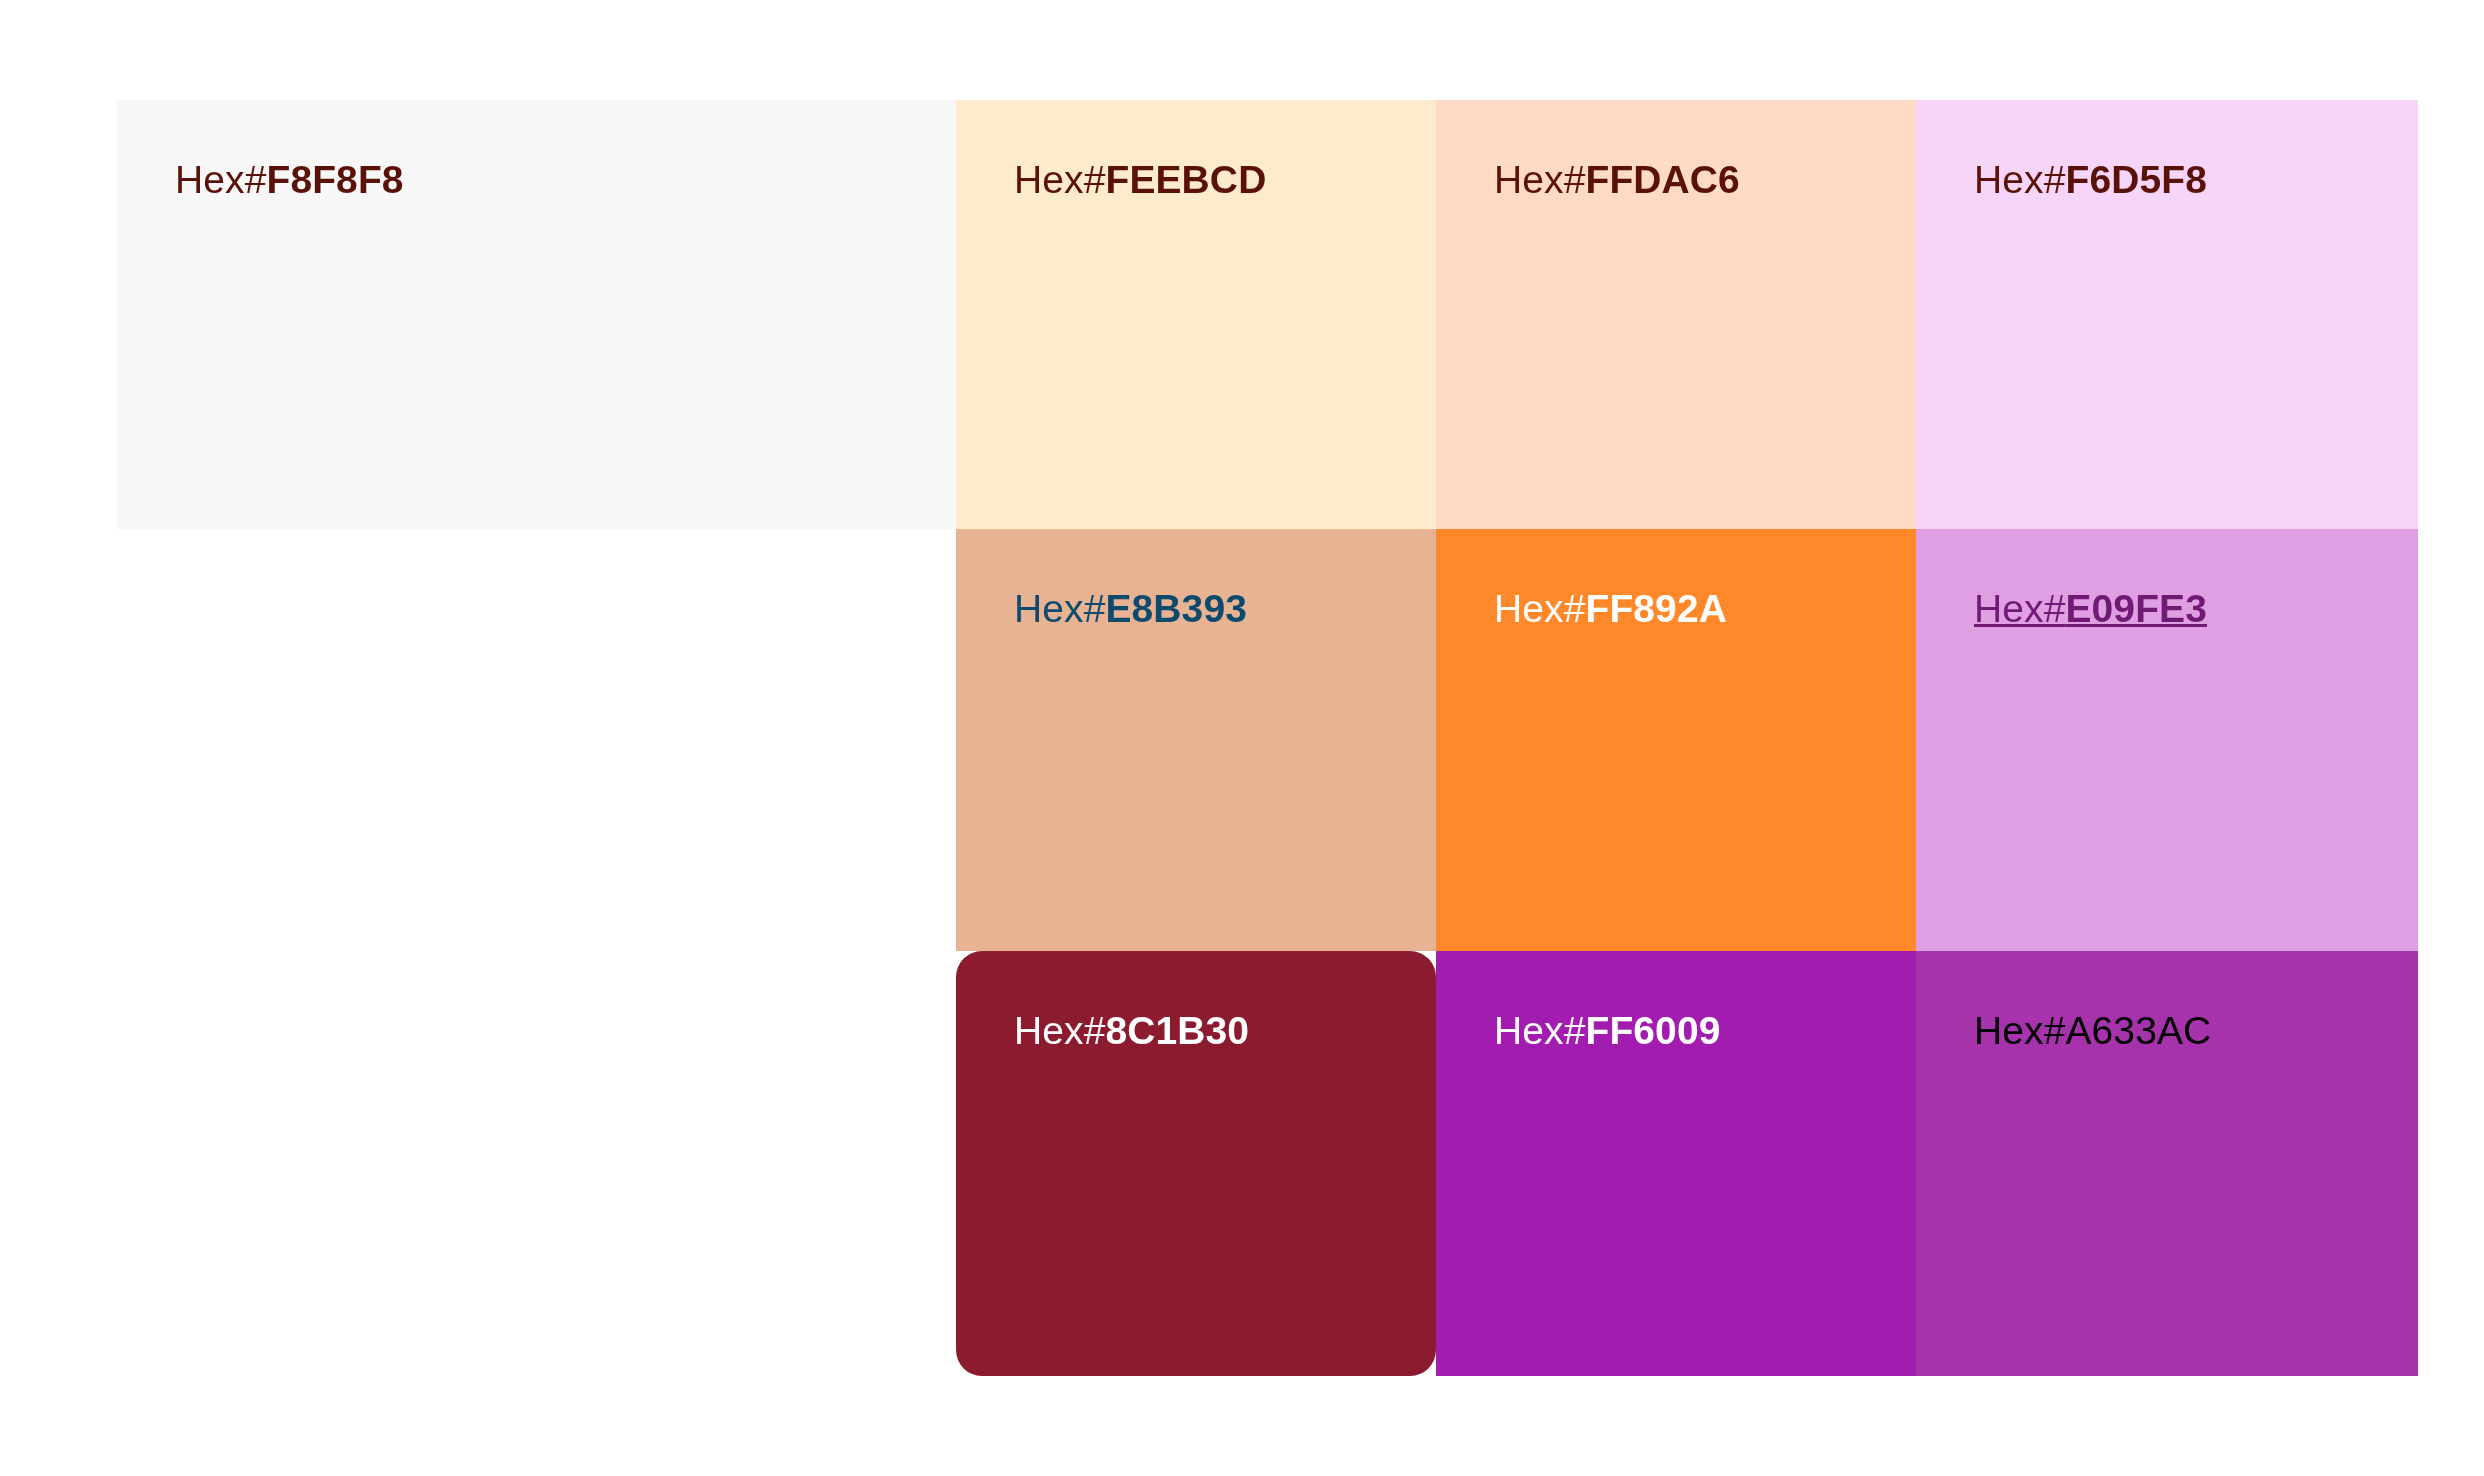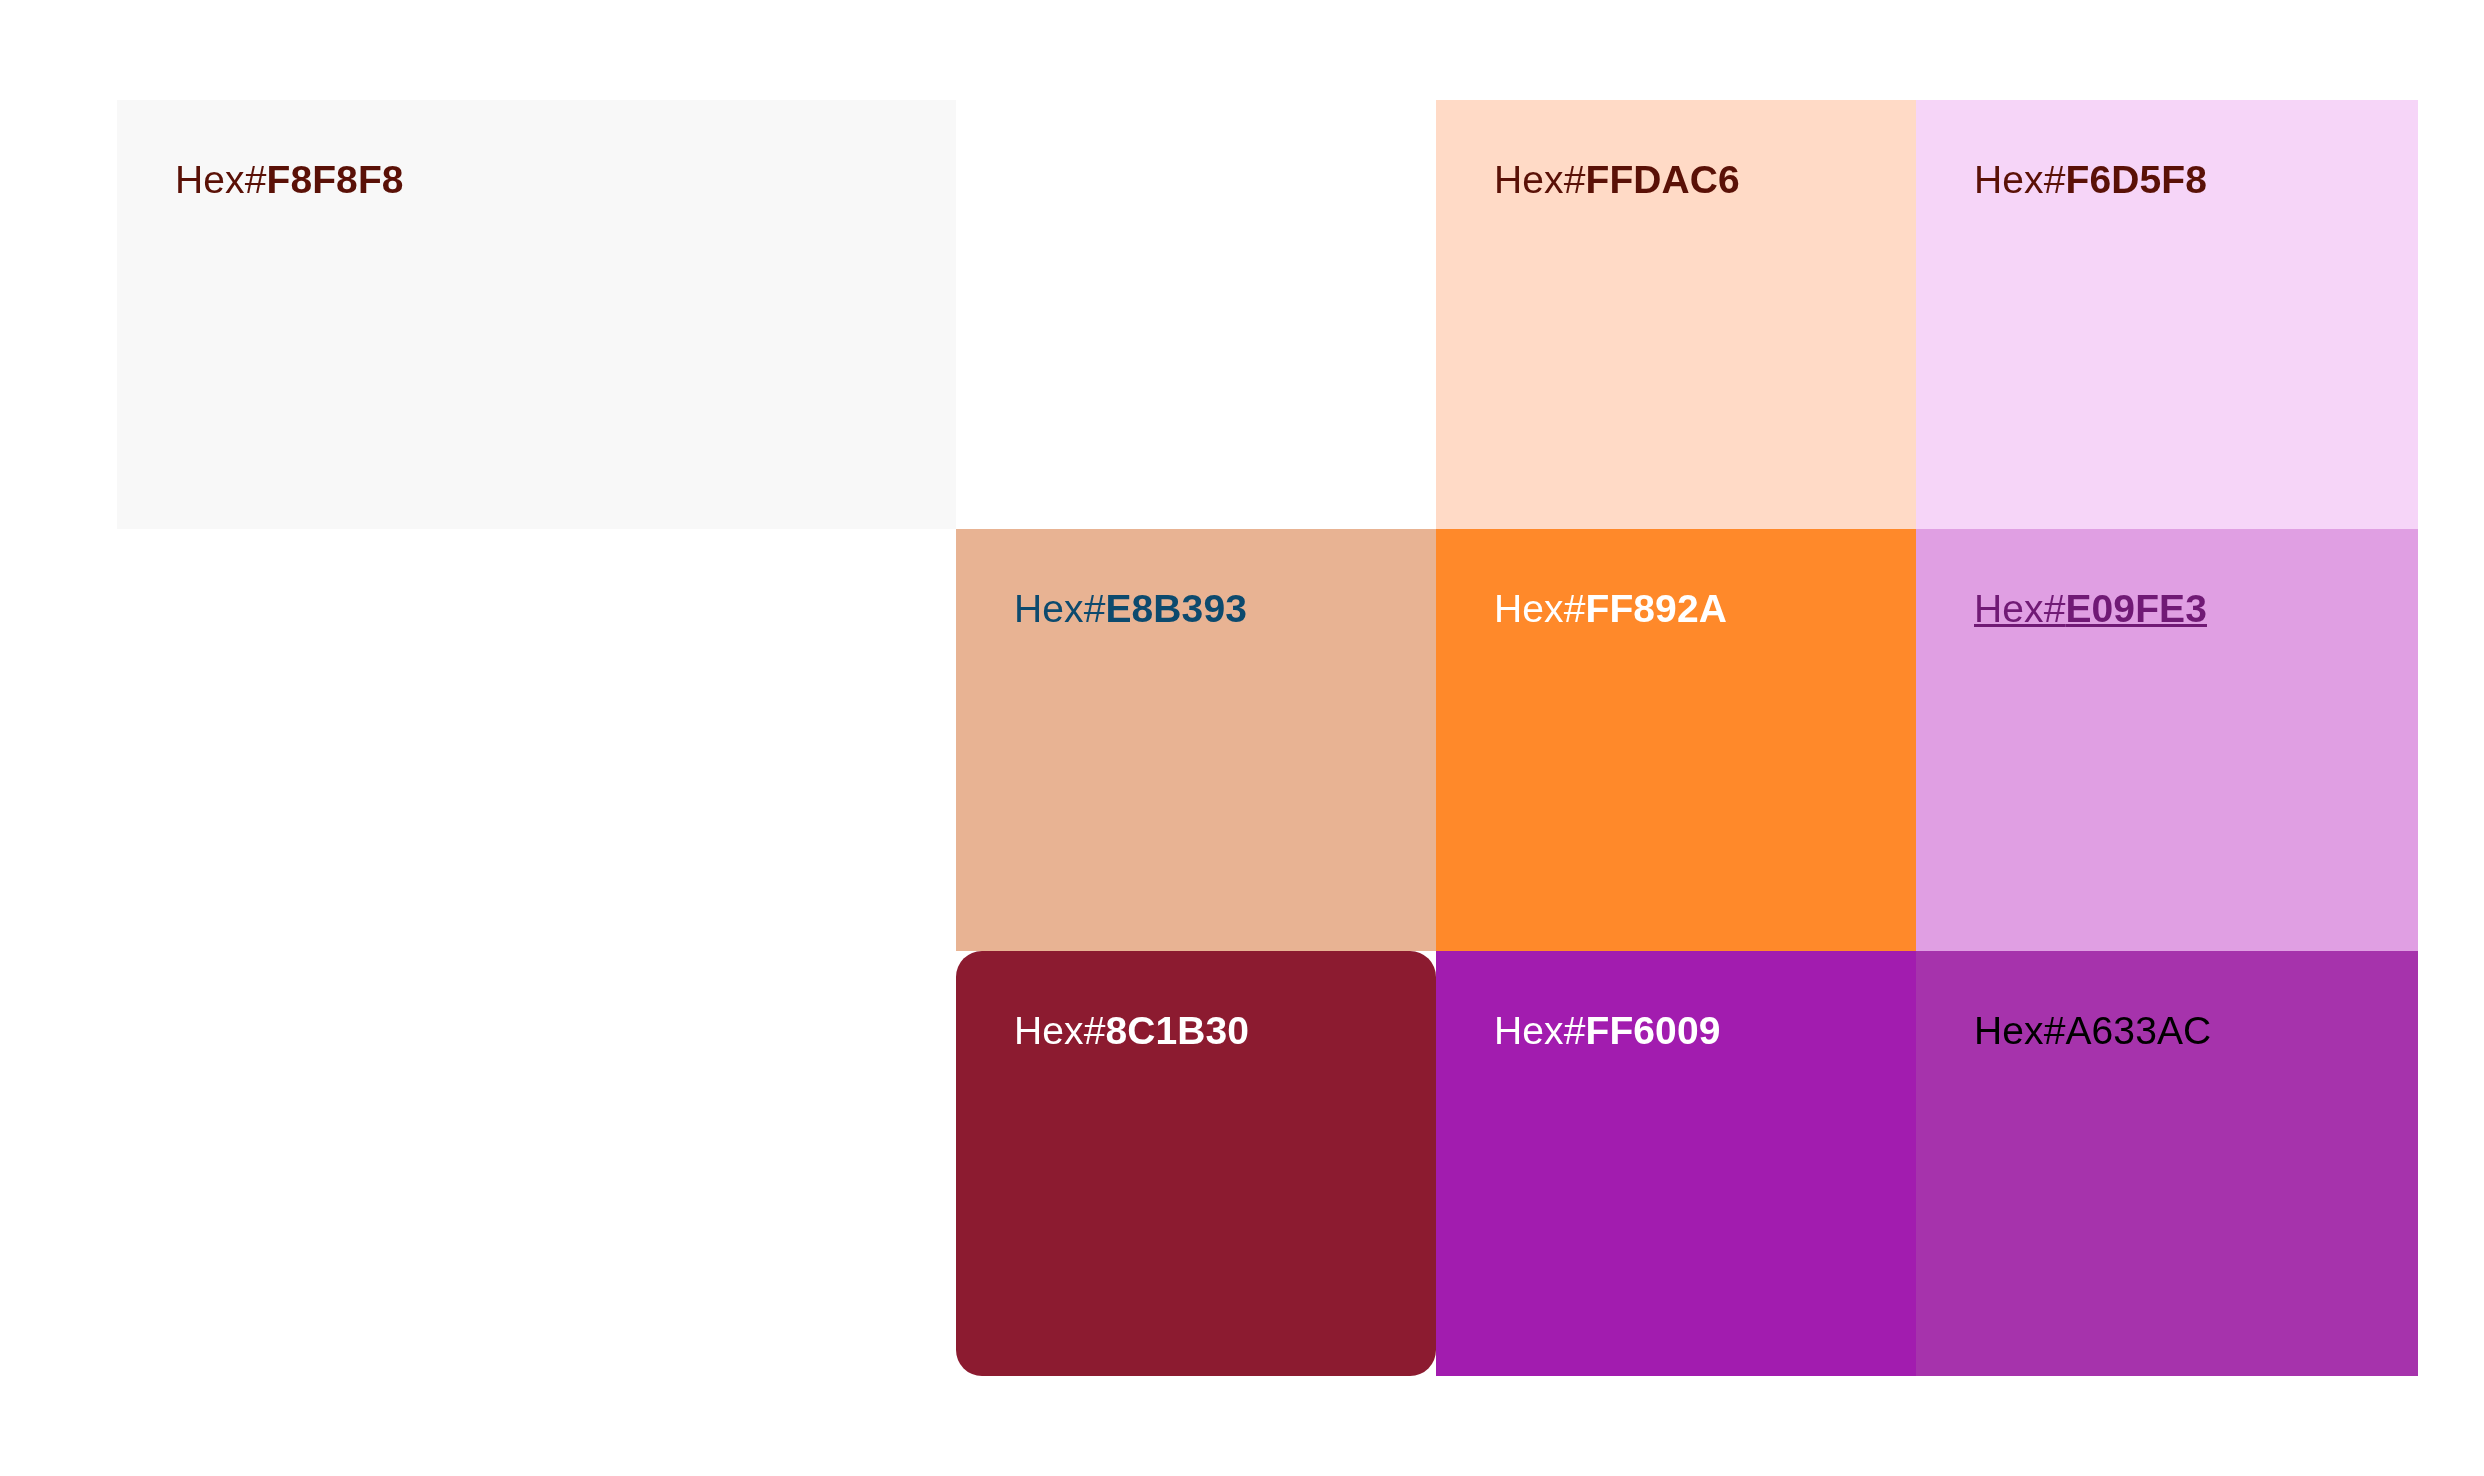--- a/index.html
+++ b/index.html
@@ -59,20 +59,23 @@
     font-weight: 400;
   }
 </style>
 </head>
 <body style="background: rgb(255, 255, 255);">
 
 <div class="palette-board">
     <div class="swatch" style="background: rgb(248, 248, 248); grid-area: 1 / 1;">
       <div class="swatch-label" style="color: rgb(90, 17, 7);"><span class="prefix">Hex#</span><span class="code">F8F8F8</span></div>
     </div>
+    <div class="swatch" style="background: rgb(254, 235, 205); grid-area: 1 / 2;">
+      <div class="swatch-label" style="color: rgb(90, 17, 7);"><span class="prefix">Hex#</span><span class="code">FEEBCD</span></div>
+    </div>
     <div class="swatch" style="background: rgb(255, 218, 198); grid-area: 1 / 3;">
       <div class="swatch-label" style="color: rgb(90, 17, 7);"><span class="prefix">Hex#</span><span class="code">FFDAC6</span></div>
     </div>
     <div class="swatch" style="background: rgb(246, 213, 248); grid-area: 1 / 4;">
       <div class="swatch-label" style="color: rgb(90, 17, 7);"><span class="prefix">Hex#</span><span class="code">F6D5F8</span></div>
     </div>
     <div class="swatch" style="background: rgb(232, 179, 147); grid-area: 2 / 2;">
       <div class="swatch-label" style="color: #0c4a6e;"><span class="prefix">Hex#</span><span class="code">E8B393</span></div>
     </div>
     <div class="swatch" style="background: rgb(255, 137, 42); grid-area: 2 / 3;">

